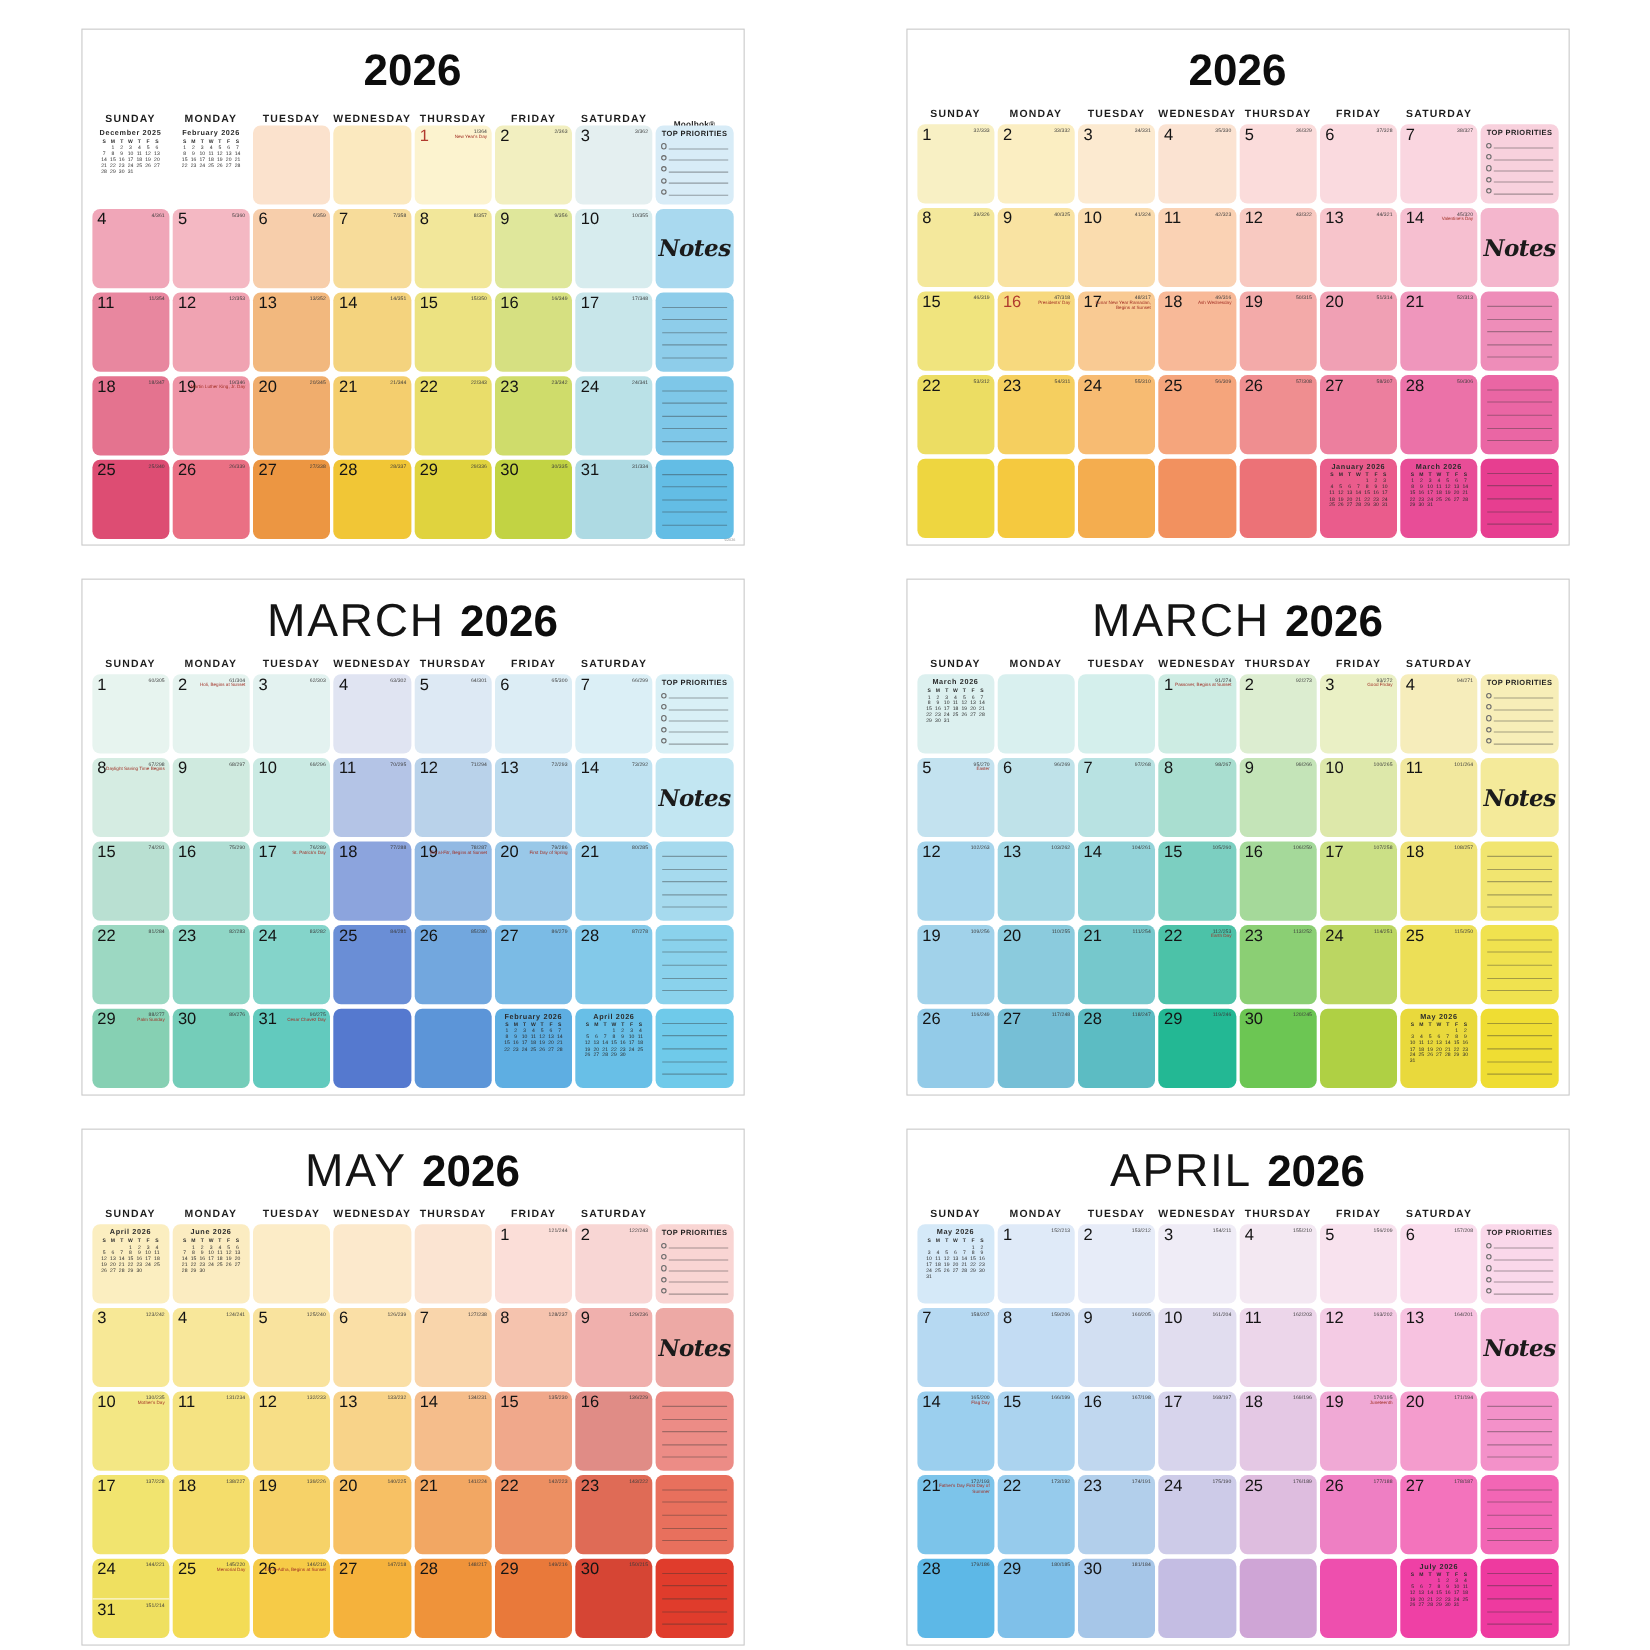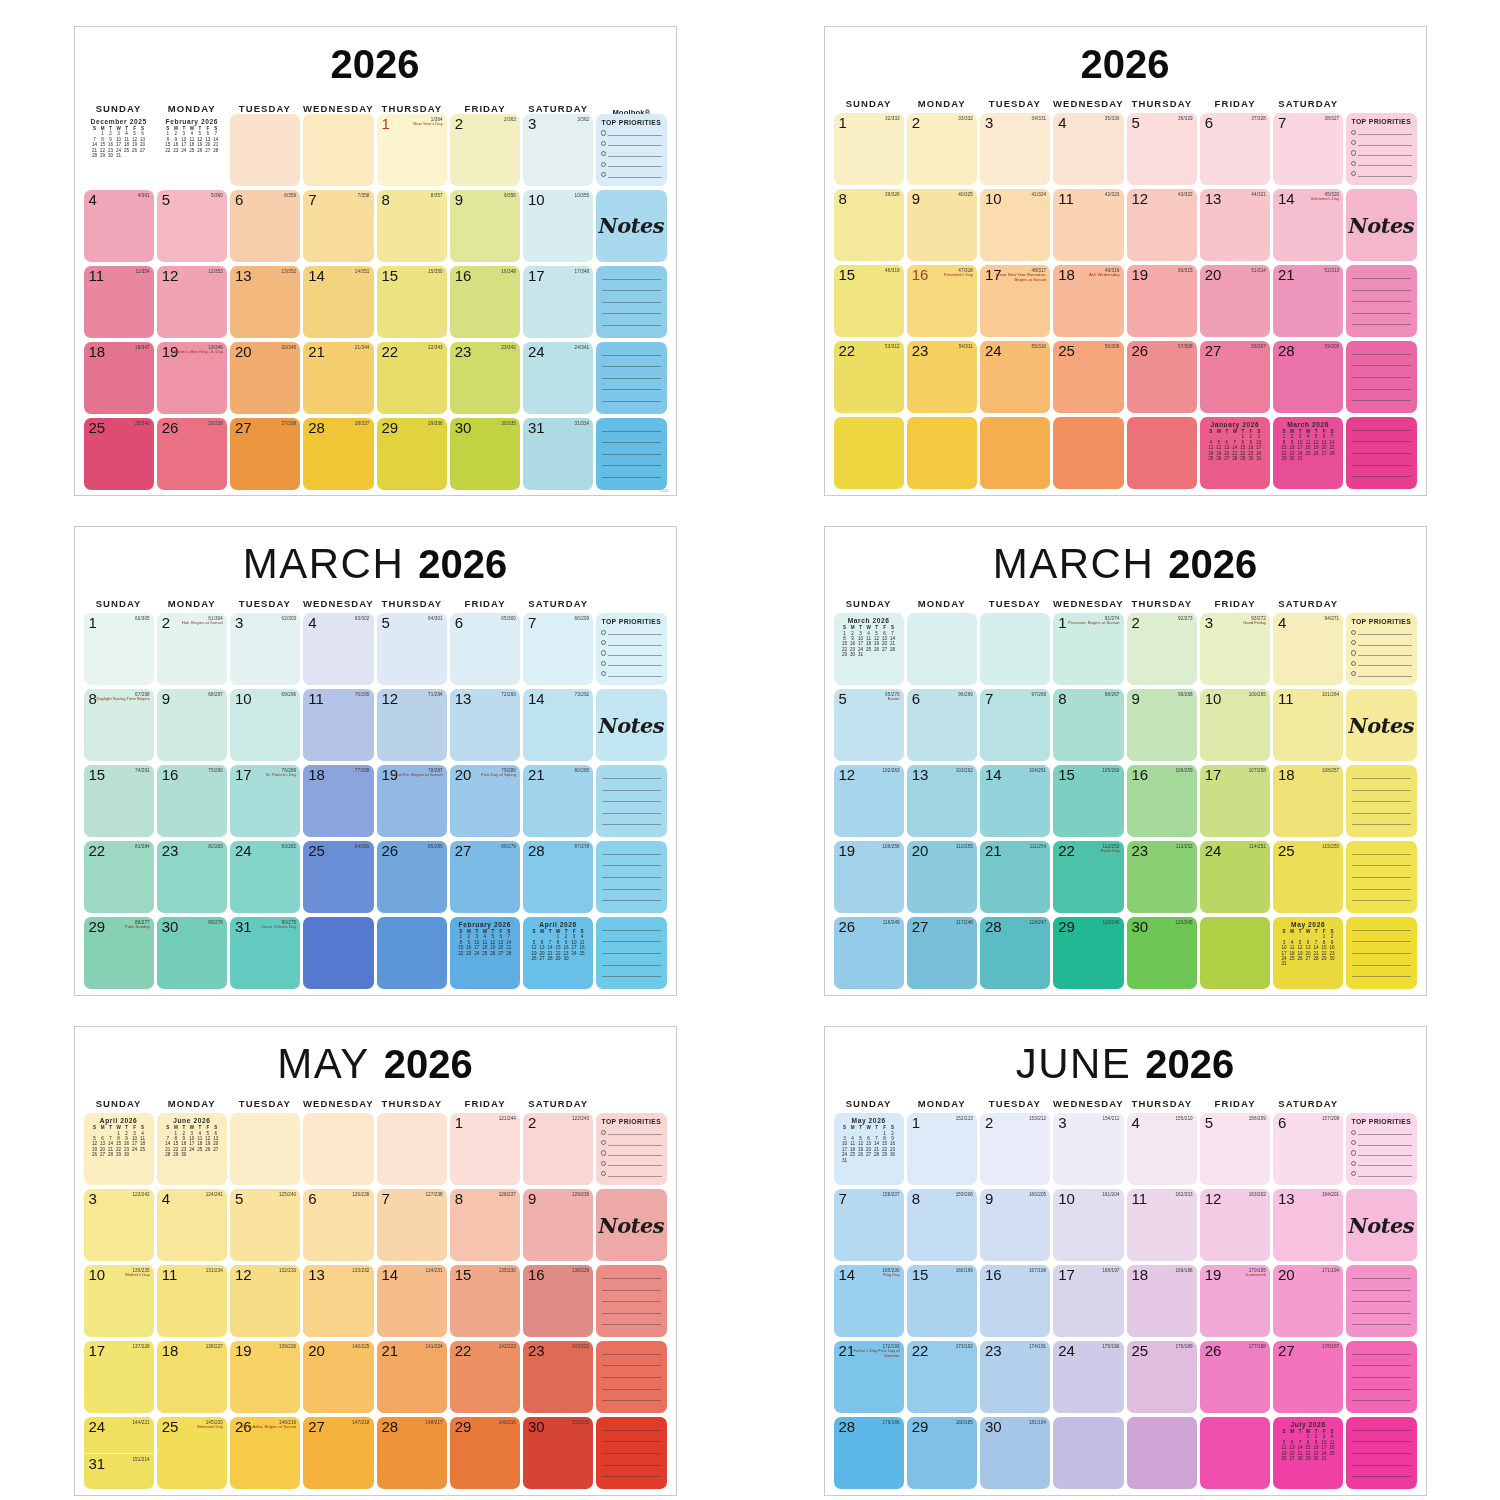--- a/index.html
+++ b/index.html
@@ -2075,21 +2075,21 @@
                 <div class="r"></div>
               </div>
             </div>
           </div>
         </div>
       </div>
     </div>
     <div class="page">
       <div class="page-inner">
         <div class="title-row">
-          <span class="month-name">JUNE</span>
+          <span class="month-name">APRIL</span>
           <span class="year">2026</span>
         </div>
         <div class="dow-row">
           <div class="dow">SUNDAY</div>
           <div class="dow">MONDAY</div>
           <div class="dow">TUESDAY</div>
           <div class="dow">WEDNESDAY</div>
           <div class="dow">THURSDAY</div>
           <div class="dow">FRIDAY</div>
           <div class="dow">SATURDAY</div>

